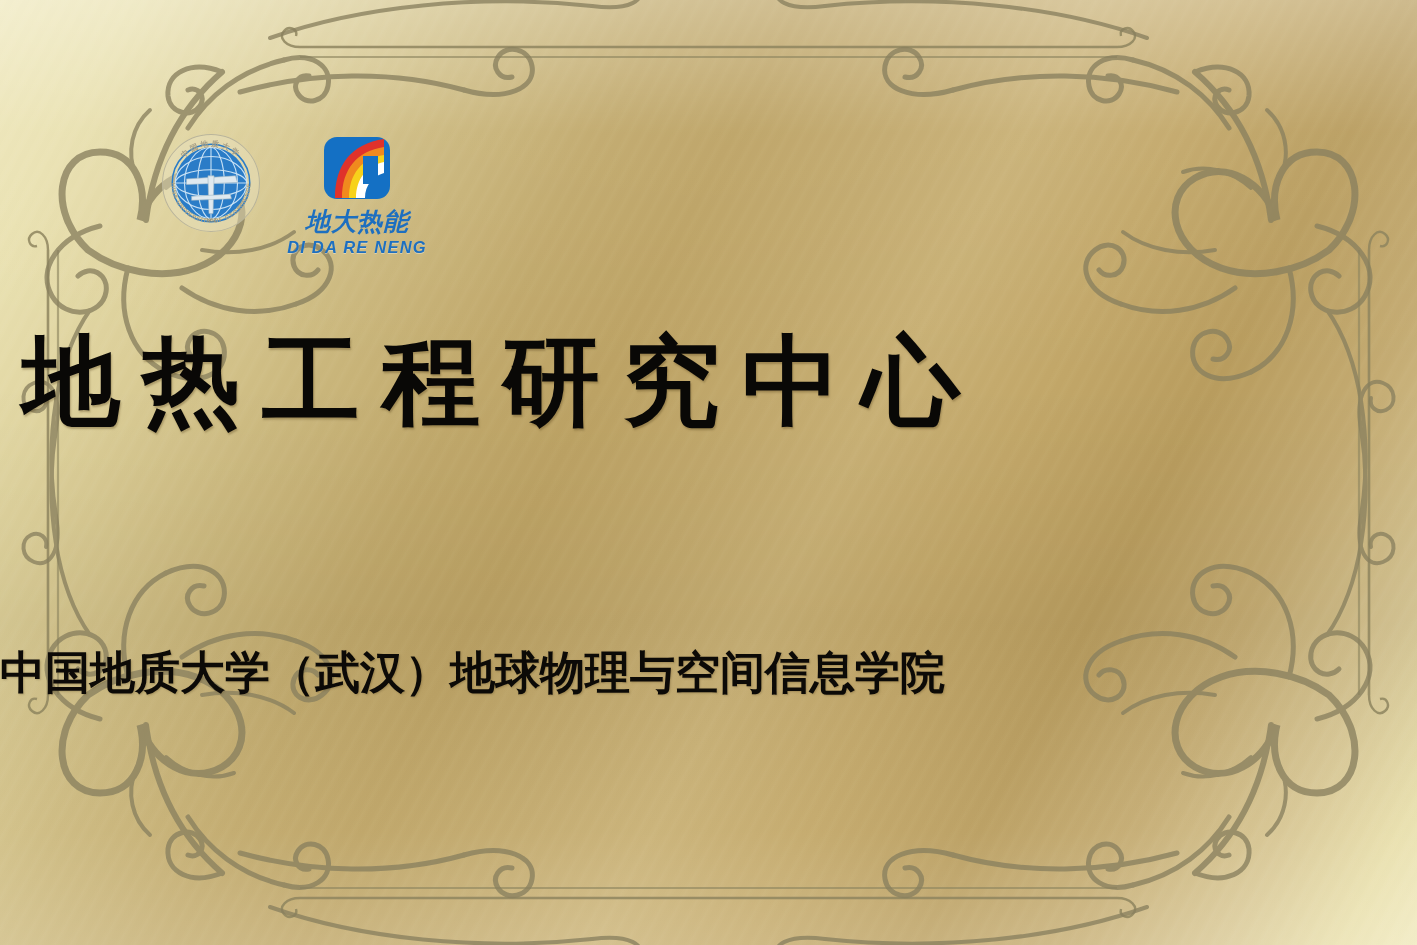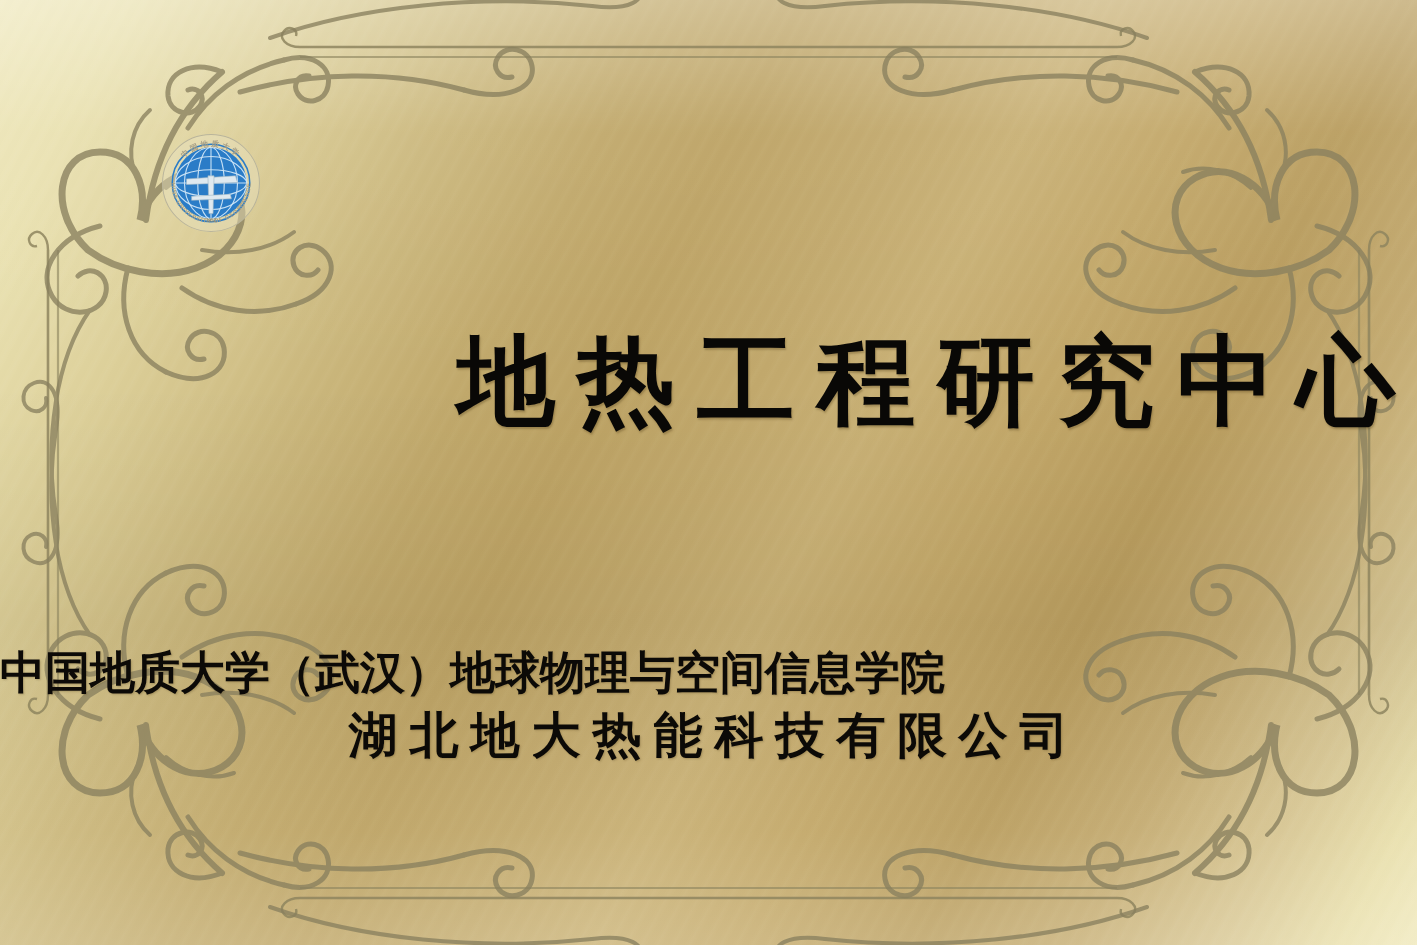--- a/index.html
+++ b/index.html
@@ -91,21 +91,21 @@
     margin-top: 2px;
     text-shadow: 0 1px 0 rgba(255,255,255,.35);
     white-space: nowrap;
   }
 
   
   #title {
     position: absolute;
     left: 0; right: 0;
     top: 330px;
-    text-align: right;
+    text-align: left;
     font-size: 98px;
     line-height: 1.05;
     font-weight: bold;
     color: #090806;
     letter-spacing: 22px;
     text-indent: 22px;
     font-family: "DejaVu Sans", "Liberation Sans", sans-serif;
     text-shadow: 1px 2px 2px rgba(90,70,30,.35);
     white-space: nowrap;
   }
@@ -260,19 +260,35 @@
 
       <text font-size="15" font-weight="bold" fill="#a59e85" font-family="DejaVu Sans, sans-serif" letter-spacing="5">
         <textPath href="#ringTop" startOffset="50%" text-anchor="middle">中国地质大学</textPath>
       </text>
       <text font-size="11.5" font-weight="bold" fill="#a59e85" font-family="Liberation Sans, sans-serif" letter-spacing="1.6">
         <textPath href="#ringBot" startOffset="50%" text-anchor="middle">CHINA UNIVERSITY OF GEOSCIENCES</textPath>
       </text>
       <text x="100" y="176" font-size="9" font-weight="bold" fill="#8f8a72" text-anchor="middle" font-family="Liberation Sans, sans-serif">1952</text>
     </svg>
 
+    <div class="corp">
+      <svg class="corp-mark" viewBox="0 0 140 132" xmlns="http://www.w3.org/2000/svg">
+        <rect x="4" y="2" width="132" height="124" rx="26" ry="26" fill="#1470c4"></rect>
+
+        <path d="M26 124 C 26 58, 58 16, 124 6 L124 30 C 72 40, 48 74, 48 124 Z" fill="#e0322b"></path>
+        <path d="M40 124 C 40 66, 70 30, 124 22 L124 44 C 82 52, 60 82, 60 124 Z" fill="#f08a1e"></path>
+        <path d="M54 124 C 54 76, 80 44, 124 38 L124 60 C 92 66, 72 90, 72 124 Z" fill="#f7d21b"></path>
+        <path d="M68 124 C 68 86, 90 58, 124 52 L124 74 C 102 80, 86 98, 86 124 Z" fill="#ffffff"></path>
+
+        <path d="M82 40 L112 40 L112 96 L82 96 Z" fill="#1470c4"></path>
+        <path d="M86 46 L104 46 C 110 46, 110 54, 104 54 L86 54 Z" fill="#bfe0fb" opacity=".0"></path>
+      </svg>
+      <svg class="corp-cn" viewBox="0 0 292 62" xmlns="http://www.w3.org/2000/svg">
+        <text x="146" y="50" text-anchor="middle" font-family="DejaVu Sans, sans-serif" font-size="50" font-weight="bold" font-style="italic" fill="#1d6fc0" letter-spacing="2">地大热能</text>
+      </svg>
+      <div class="corp-en">DI DA RE NENG</div>
+    </div>
   </div>
 
   <div id="title">地热工程研究中心</div>
   <div id="sub1">中国地质大学（武汉）地球物理与空间信息学院</div>
-  <div id="sub2">湖北地大热能科技有限公司</div>
 
 </div>
 
 </body></html>

